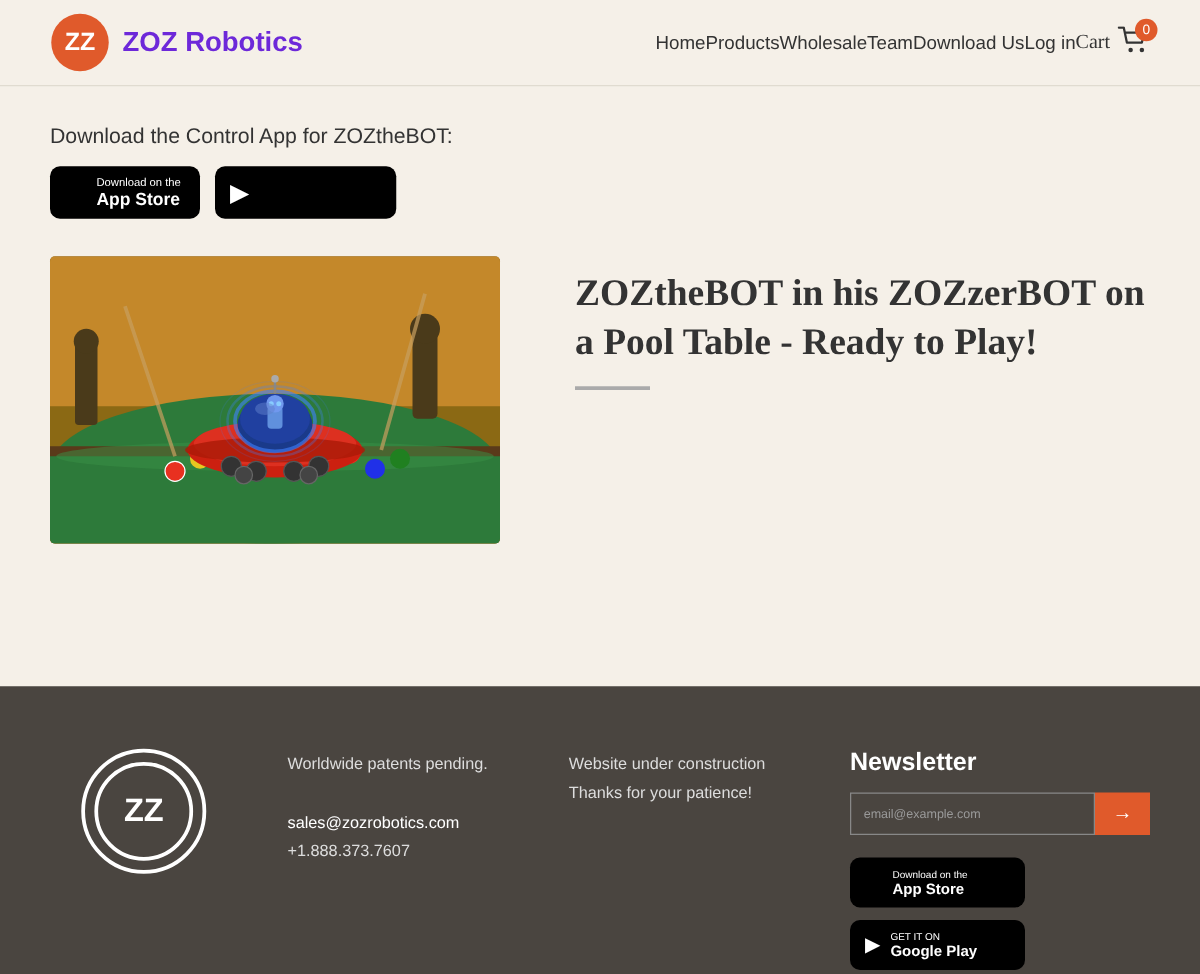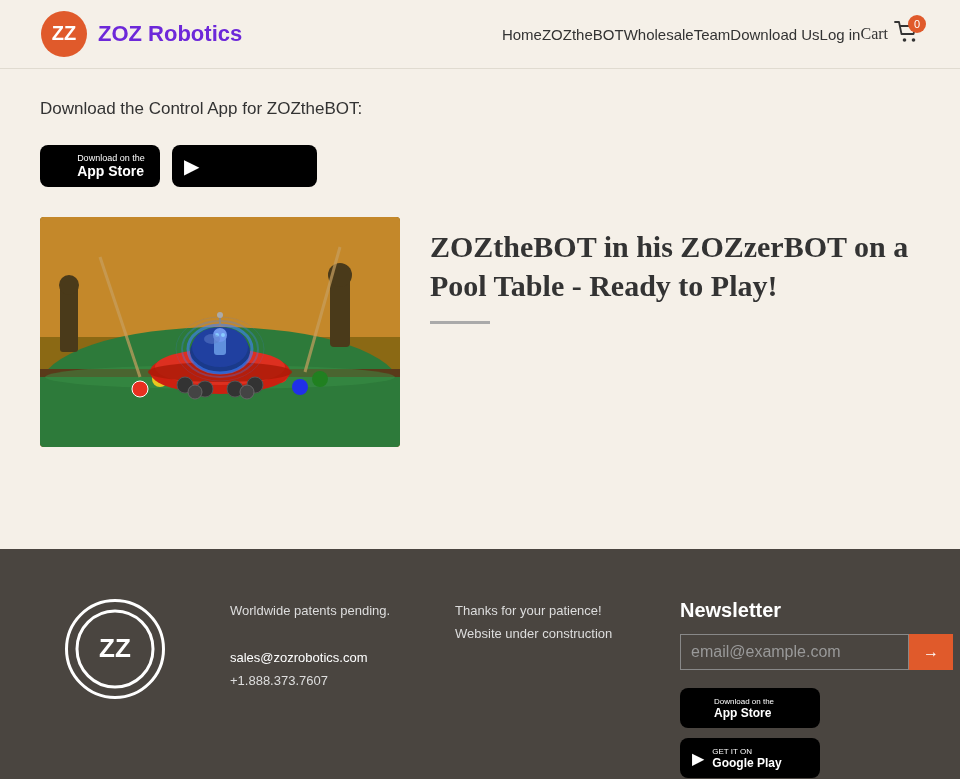--- a/index.html
+++ b/index.html
@@ -76,21 +76,21 @@
       background: #f5f0e8;
       min-height: 480px;
     }
     .download-section {
       margin-bottom: 30px;
     }
     .download-title {
       font-size: 17px;
       font-family: Arial, sans-serif;
       color: #333;
-      margin-bottom: 26px;
+      margin-bottom: 14px;
     }
     .store-badges {
       display: flex;
       gap: 12px;
       align-items: center;
     }
     .store-badge {
       cursor: pointer;
       border-radius: 6px;
       overflow: hidden;
@@ -135,21 +135,21 @@
       width: 145px;
       height: 42px;
     }
     .google-play-badge .badge-icon {
       font-size: 20px;
     }
 
     
     .product-section {
       display: flex;
-      gap: 30px;
+      gap: 60px;
       align-items: flex-start;
       margin-top: 10px;
     }
     .product-image-container {
       width: 360px;
       height: 230px;
       border-radius: 4px;
       overflow: hidden;
       flex-shrink: 0;
       background: #b8956a;
@@ -235,21 +235,21 @@
       color: #fff;
       margin-bottom: 12px;
     }
     .newsletter-form {
       display: flex;
       margin-bottom: 18px;
     }
     .newsletter-input {
       flex: 1;
       padding: 8px 10px;
-      font-size: 16px;
+      font-size: 10px;
       border: 1px solid #888;
       background: transparent;
       color: #ddd;
       outline: none;
       font-family: Arial, sans-serif;
     }
     .newsletter-input::placeholder { color: #999; }
     .newsletter-submit {
       background: #e05a2b;
       border: none;
@@ -295,21 +295,21 @@
   <a class="logo-area" href="#">
     <svg class="logo-icon" viewBox="0 0 48 48">
       <circle cx="24" cy="24" r="23" fill="#e05a2b" stroke="none"></circle>
       <text x="24" y="30" text-anchor="middle" font-size="20" font-weight="bold" fill="white" font-family="Arial">ZZ</text>
     </svg>
     <span class="logo-text">ZOZ Robotics</span>
   </a>
 
   <nav>
     <a href="#">Home</a>
-    <a href="#">ZOZtheBOT</a>
+    <a href="#">Products</a>
     <a href="#">Wholesale</a>
     <a href="#">Team</a>
     <a href="#">Download Us</a>
     <a href="#">Log in</a>
     <div class="cart-area">
       <span>Cart</span>
       <div class="cart-icon-wrap">
         <svg width="26" height="22" viewBox="0 0 26 22">
           <path d="M1 1h4l2.5 12h12l2-8H6" stroke="#333" stroke-width="1.8" fill="none" stroke-linecap="round" stroke-linejoin="round"></path>
           <circle cx="10.5" cy="19" r="1.8" fill="#333"></circle>
@@ -422,22 +422,22 @@
 
   <div class="footer-info">
     <p>Worldwide patents pending.</p>
     <br>
     <a href="mailto:sales@zozrobotics.com">sales@zozrobotics.com</a>
     <br>
     <span>+1.888.373.7607</span>
   </div>
 
   <div class="footer-status">
+    <p>Website under construction</p>
     <p>Thanks for your patience!</p>
-    <p>Website under construction</p>
   </div>
 
   <div class="footer-newsletter">
     <h3 class="newsletter-title">Newsletter</h3>
     <div class="newsletter-form">
       <input class="newsletter-input" type="email" placeholder="email@example.com" style="">
       <button class="newsletter-submit">→</button>
     </div>
     <div class="footer-store-badges">
       <div class="footer-app-store-badge">

